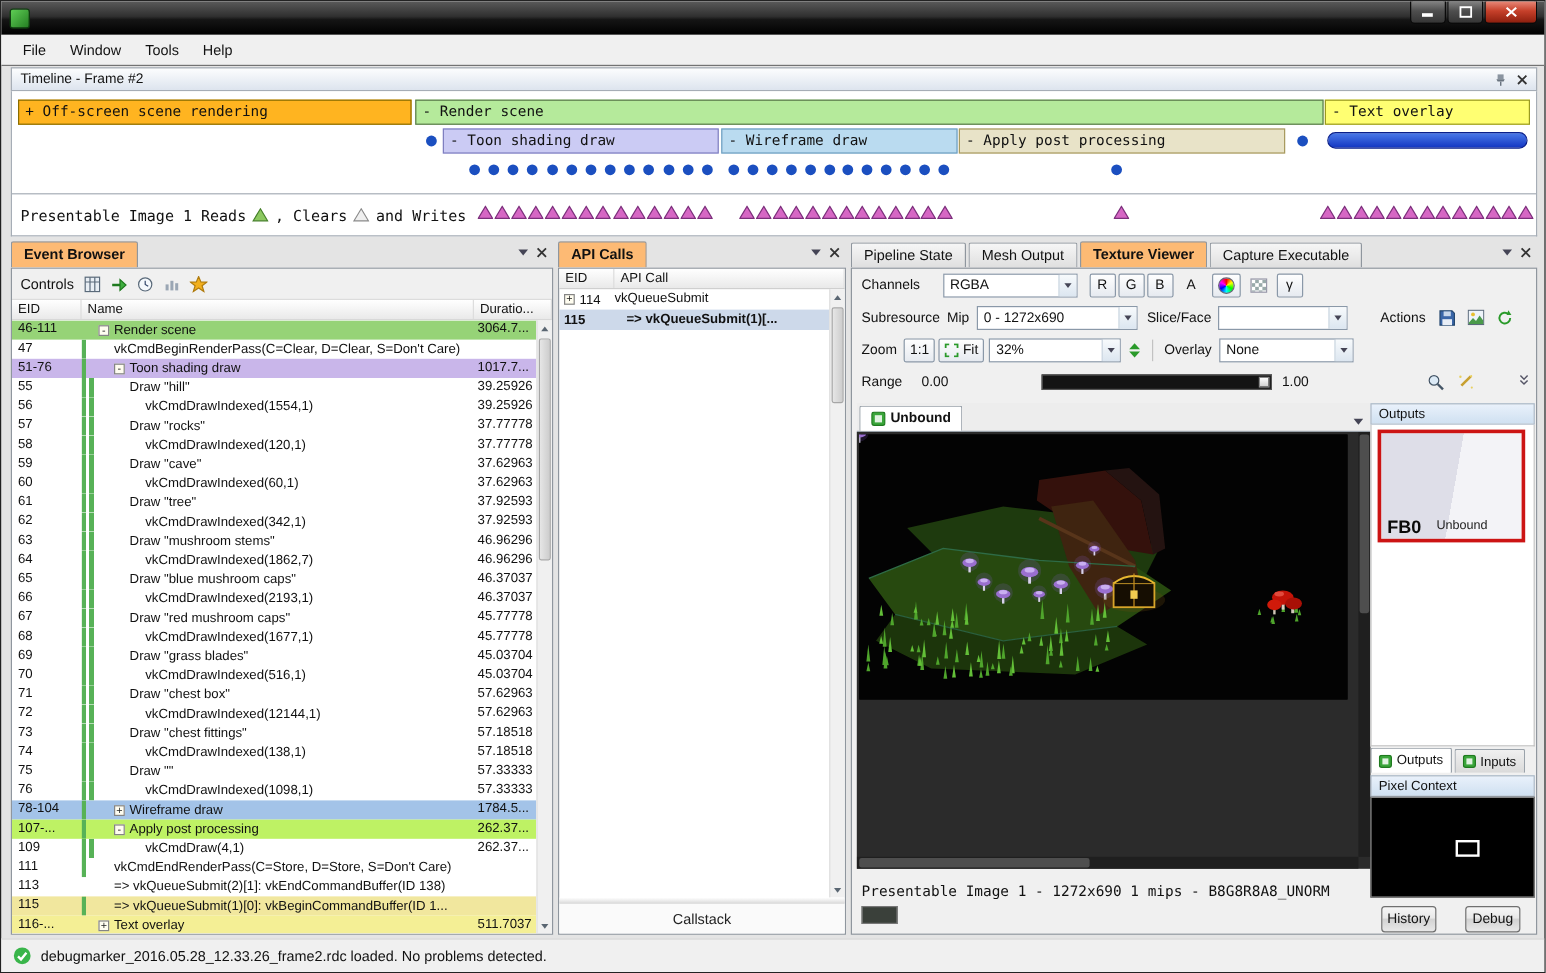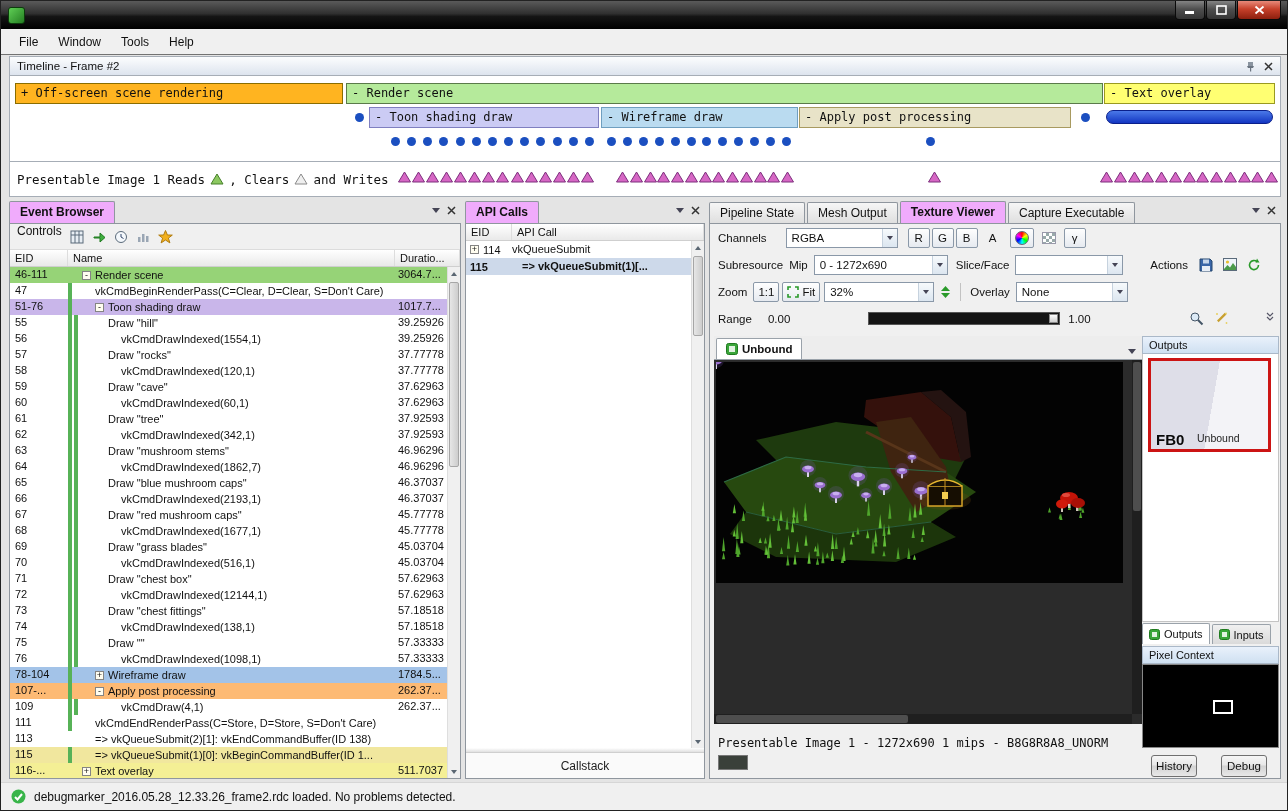--- a/index.html
+++ b/index.html
@@ -38,45 +38,45 @@
 .tris{position:absolute;top:9px;display:flex;justify-content:space-between;}
 .tris svg{display:block;}
 .tris-1{left:388px;width:196px;}
 .tris-2{left:606px;width:178px;}
 .tris-3{left:918px;}
 .tris-4{left:1090px;width:178px;}
 
 .panel{position:absolute;}
 .tabbar{height:22px;display:flex;align-items:flex-end;position:relative;}
 .tab{height:21px;line-height:19px;padding:0 10px;font-size:12px;border:1px solid #8f969e;border-bottom:none;background:linear-gradient(#f6f6f6,#dfdfdf);margin-right:2px;border-radius:2px 2px 0 0;white-space:nowrap;display:flex;align-items:center;}
-.tab.active{background:#f0abfc;font-weight:bold;height:22px;}
+.tab.active{background:#fdba74;font-weight:bold;height:22px;}
 .tabbar-icons{position:absolute;right:5px;top:5px;display:flex;gap:7px;align-items:center;}
 .panel-body{position:absolute;left:0;top:22px;right:0;bottom:0;background:#fff;border:1px solid #8f969e;overflow:hidden;}
 .caret-down{width:0;height:0;border-left:4px solid transparent;border-right:4px solid transparent;border-top:5px solid #445;display:inline-block;}
 
 #event-browser{left:8px;top:200px;width:452px;height:578px;}
-.eb-toolbar{height:26px;background:#f0f0f0;border-bottom:1px solid #dcdcdc;display:flex;padding:0 7px;gap:8px;font-size:12px;}
+.eb-toolbar{height:26px;background:#f0f0f0;border-bottom:1px solid #dcdcdc;display:flex;align-items:center;padding:0 7px;gap:8px;font-size:12px;}
 .tbico{display:inline-flex;align-items:center;}
 .grid-header{display:grid;height:17px;font-size:11px;background:linear-gradient(#ffffff,#e9e9e9);border-bottom:1px solid #cfcfcf;}
 .grid-header span{padding-left:5px;border-right:1px solid #ddd;line-height:16px;overflow:hidden;white-space:nowrap;}
 .eb-head{grid-template-columns:58px 1fr 65px;}
 .eb-rows{position:absolute;top:43px;left:0;right:13px;bottom:0;overflow:hidden;font-size:11px;background:#fff;}
 .eb-row{display:grid;grid-template-columns:58px 1fr 52px;height:16px;line-height:15px;}
 .eb-row .eid{padding-left:5px;white-space:nowrap;overflow:hidden;}
 .name-cell{position:relative;overflow:hidden;white-space:nowrap;}
 .tree{position:absolute;left:0;top:0;bottom:0;width:12px;}
 .tree.bars-1{background:linear-gradient(to right,#57b257 0 4px,transparent 4px);}
 .tree.bars-2{background:linear-gradient(to right,#57b257 0 4px,transparent 4px 6px,#57b257 6px 10px,transparent 10px);}
 .indent{display:inline-flex;align-items:center;margin-left:12px;height:16px;}
 .exp{display:inline-block;width:9px;height:9px;border:1px solid #848484;background:#fffdf0;font-size:9px;line-height:7px;text-align:center;margin-right:4px;color:#222;flex:none;}
 .eb-row .dur{padding-left:3px;white-space:nowrap;overflow:hidden;}
 .hl-green{background:#96d377;}
 .hl-purple{background:#c9b6ea;}
 .hl-blue{background:#a3c3e8;}
-.hl-tan{background:#fdba74;}
+.hl-tan{background:#bef264;}
 .hl-yellow{background:#f1e79e;}
 .hl-yellow2{background:#f4ef95;}
 
 .vscroll{position:absolute;right:0;width:13px;background:#f0f0f0;border-left:1px solid #dedede;}
 .vscroll .arr{height:13px;display:flex;align-items:center;justify-content:center;}
 .vscroll .arr.bottom{position:absolute;bottom:0;left:0;right:0;}
 .tri-up{width:0;height:0;border-left:3.5px solid transparent;border-right:3.5px solid transparent;border-bottom:4.5px solid #5a6672;}
 .tri-dn{width:0;height:0;border-left:3.5px solid transparent;border-right:3.5px solid transparent;border-top:4.5px solid #5a6672;}
 .vscroll .thumb{position:absolute;left:1px;right:1px;background:linear-gradient(to right,#e6e6e6,#cdcdcd);border:1px solid #a6a6a6;border-radius:2px;}
 

